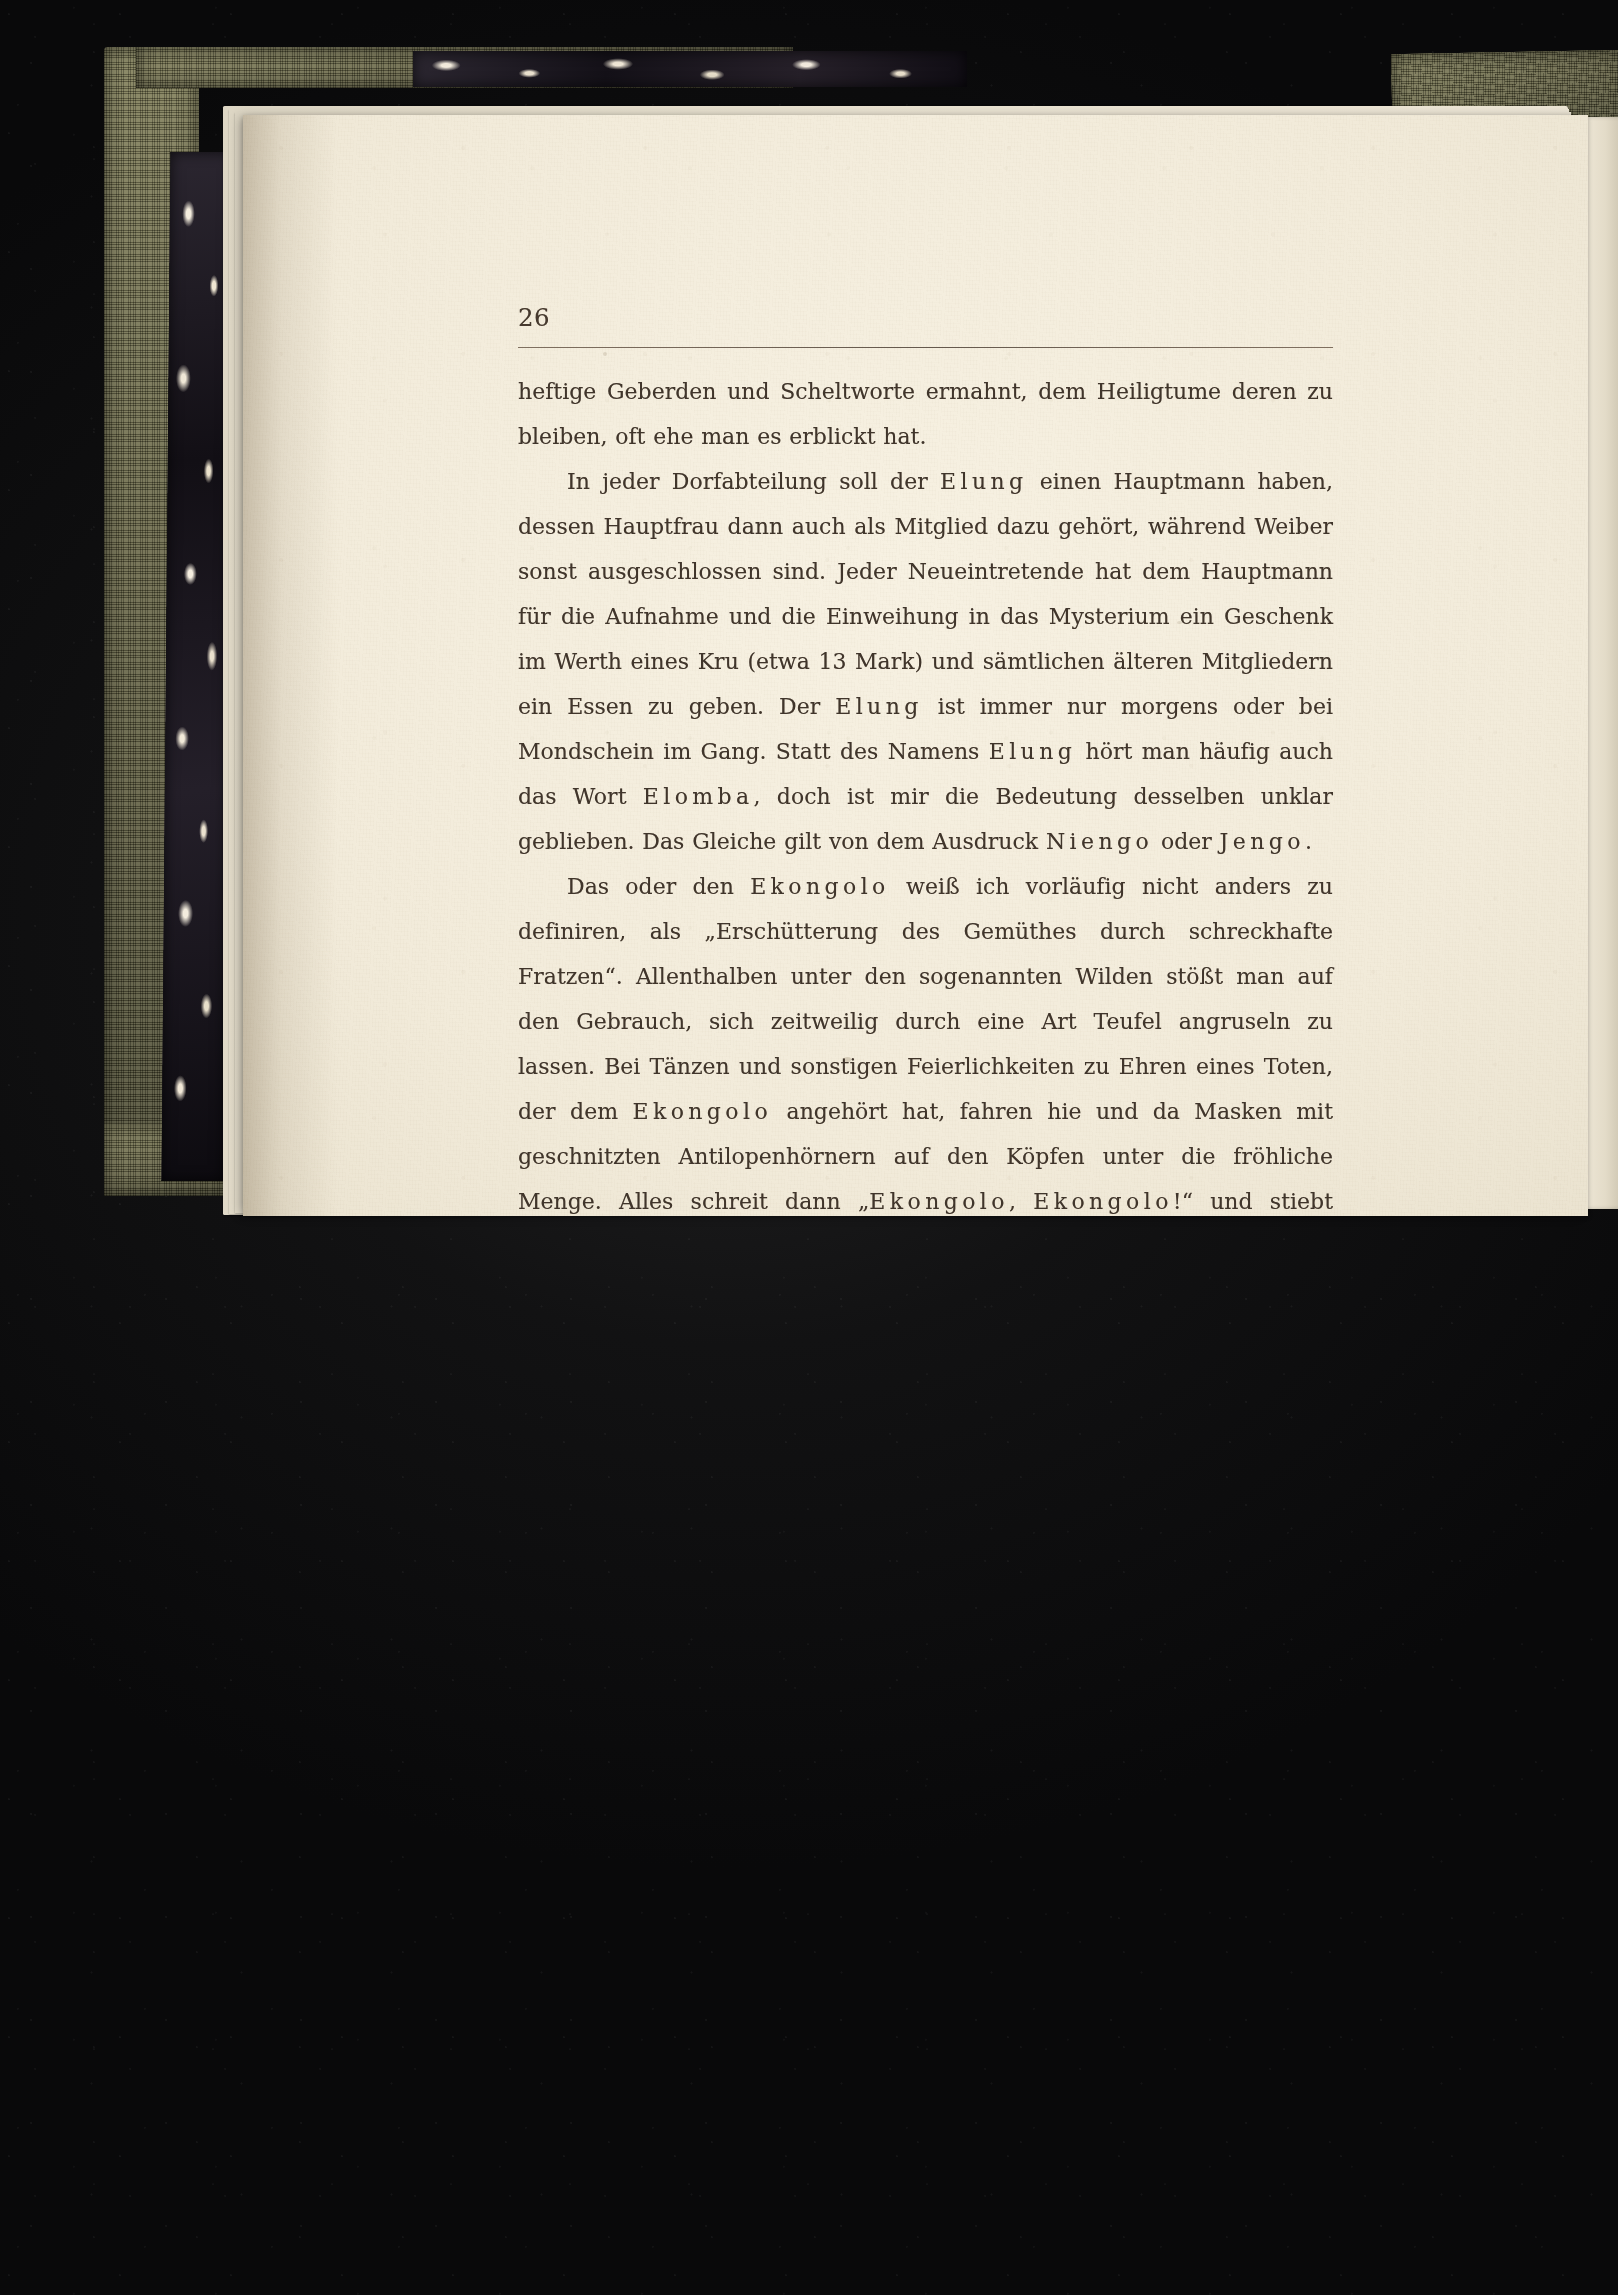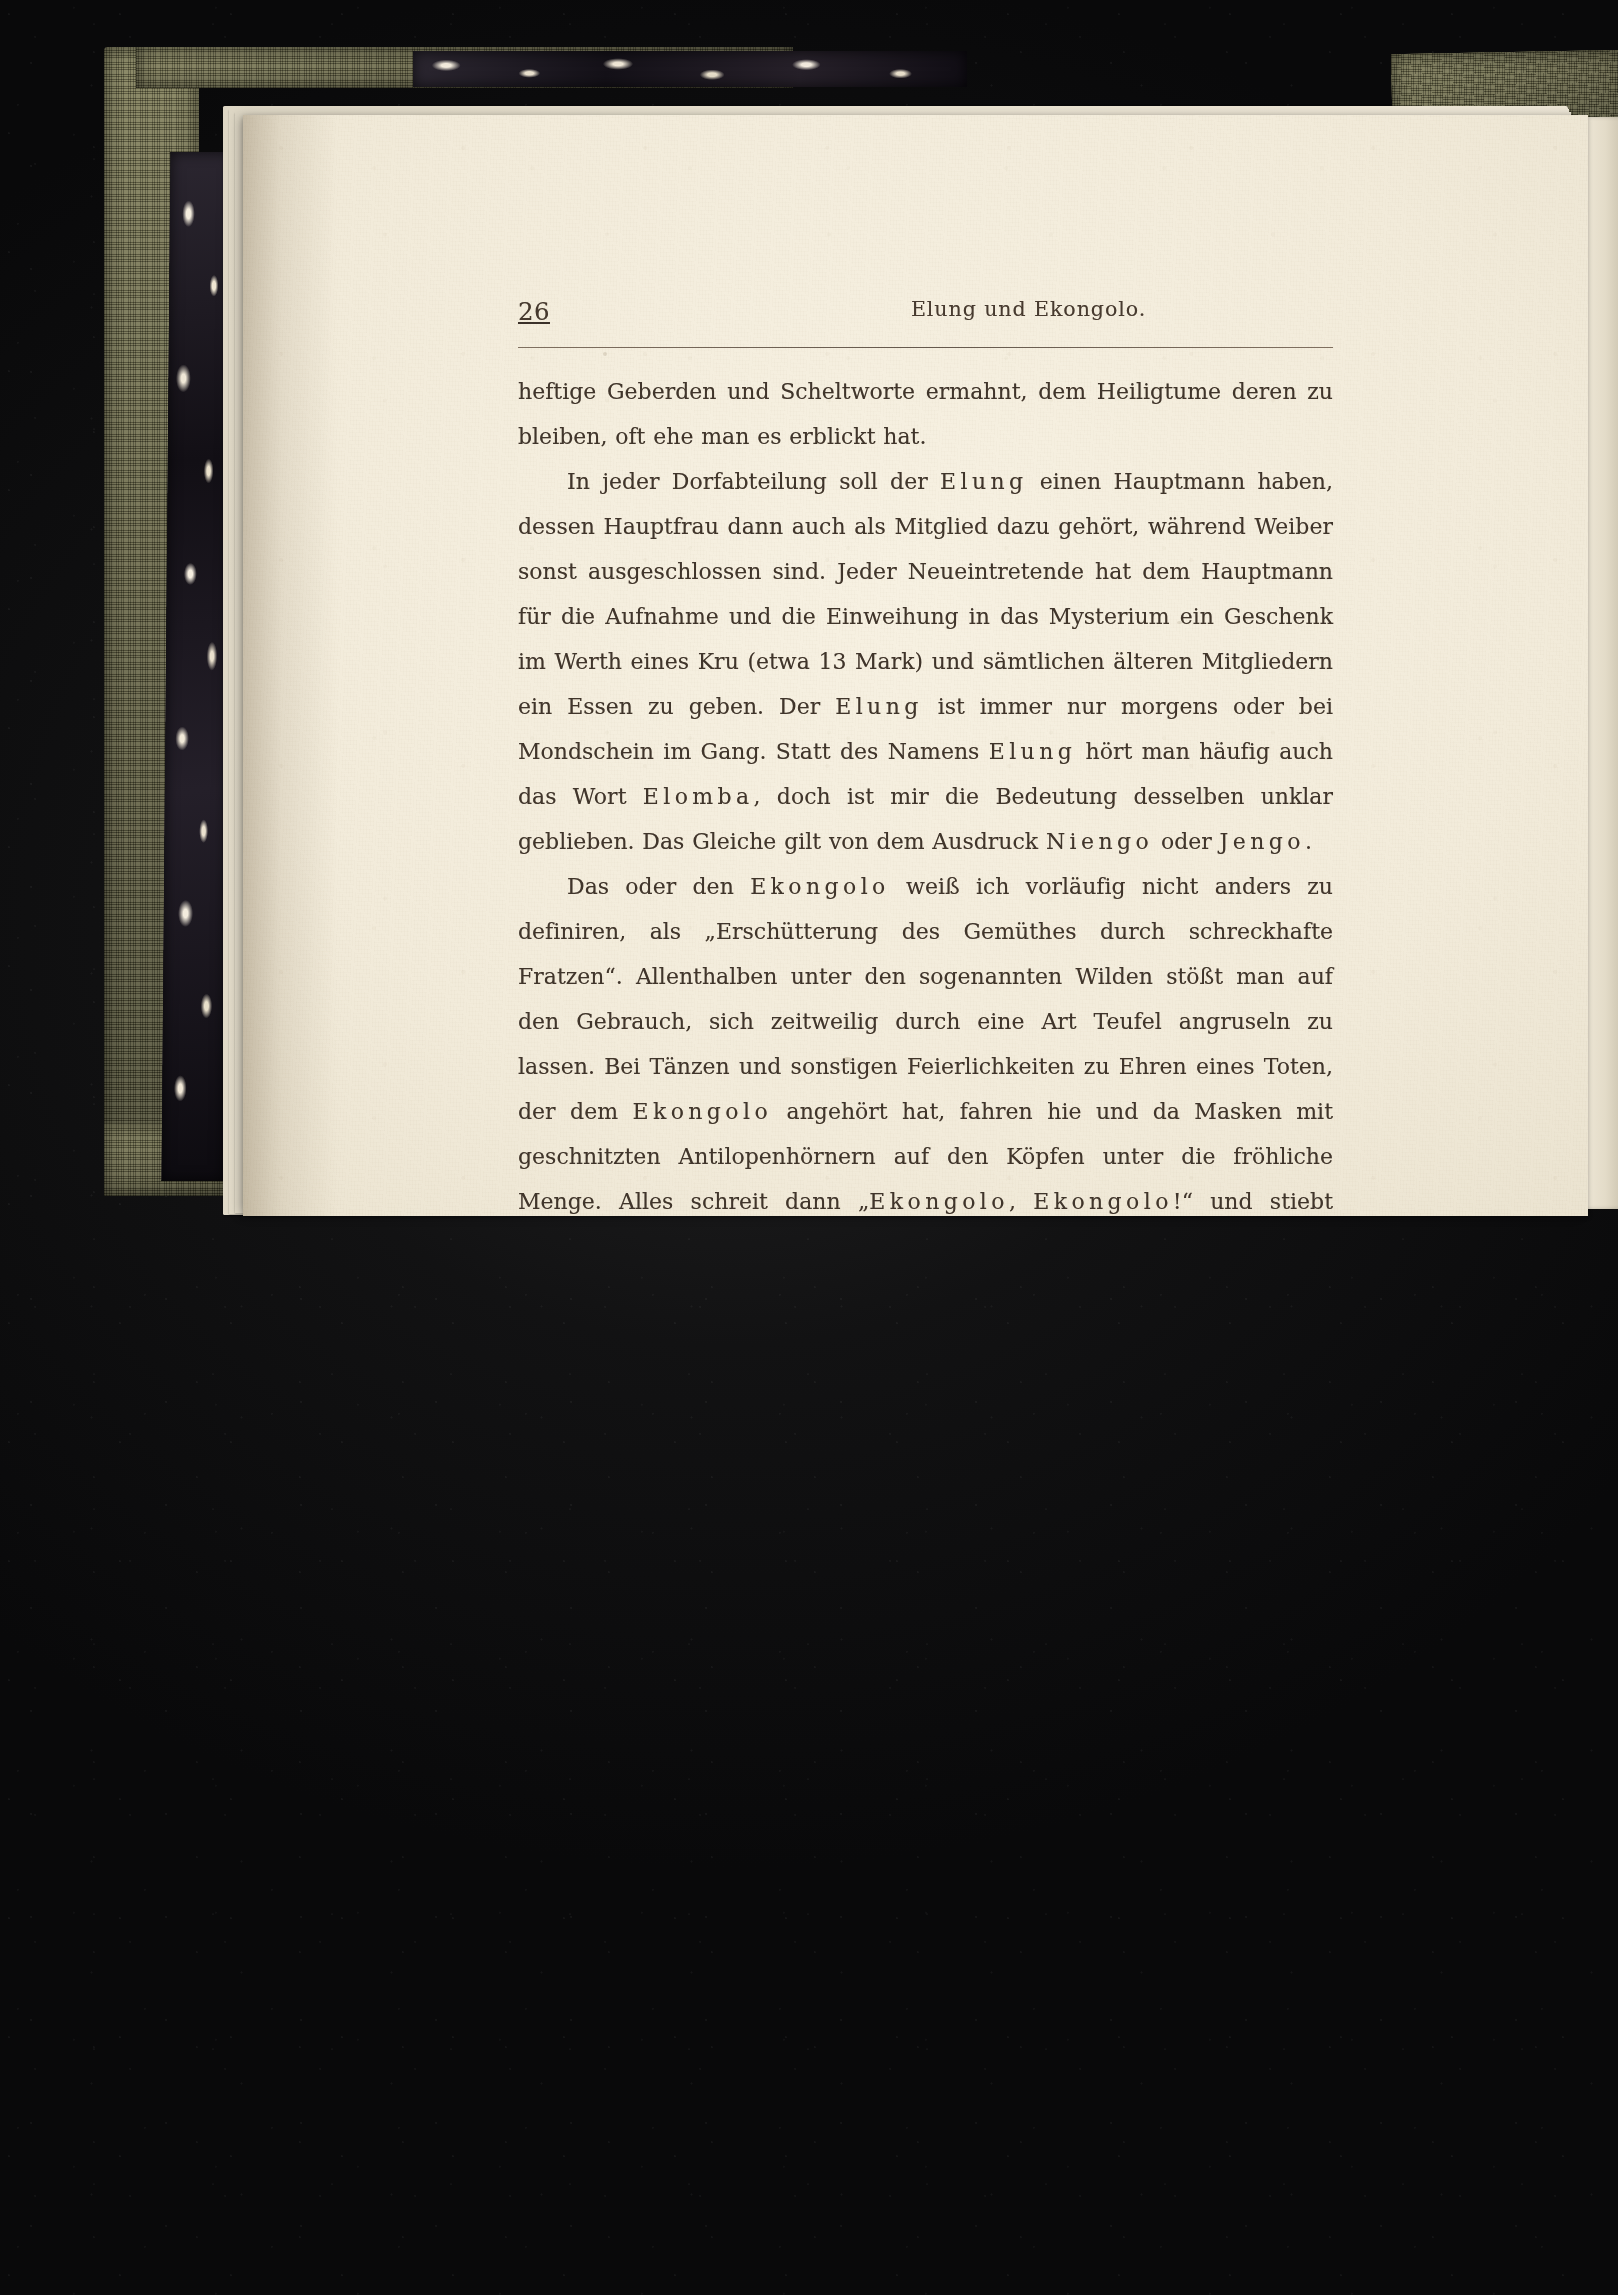--- a/index.html
+++ b/index.html
@@ -146,21 +146,21 @@
   
   .frak{
     font-family:"DejaVu Serif", serif;
     color:#3b3129;
     font-feature-settings:"liga" 0;
   }
 
   #runhead{
     position:relative;
     height:41px;
-    display:flex;align-items:flex-start;text-decoration:underline;
+    display:flex;align-items:center;
   }
   #folio{
     font-size:24.5px;letter-spacing:0.4px;
     color:#46392e;
   }
   #runtitle{
     position:absolute;left:0;right:0;text-align:center;
     font-size:20.6px;letter-spacing:0.9px;
     color:#473a2f;
     transform:translateX(103px);
@@ -224,21 +224,20 @@
   <div id="page">
 
     <div class="speck" style="left:601px;top:942px;width:7.1px;height:4.7px;"></div>
     <div class="speck" style="left:360px;top:237px;width:4px;height:4px;opacity:.2"></div>
     <div class="speck" style="left:934px;top:506px;width:4.7px;height:3.2px;opacity:.18"></div>
 
     <div id="content" class="frak">
 
       <div id="runhead">
         <span id="folio" class="frak">26</span>
-        <span id="runtitle" class="frak">Elung und Ekongolo.</span>
       </div>
 
       <div id="rule"></div>
 
       <div id="body">
 
         <p class="para cont">heftige Geberden und Scheltworte ermahnt, dem Heiligtume deren zu bleiben, oft ehe man es erblickt hat.</p>
         <p class="para indent">In jeder Dorfabteilung soll der <span class="sp">Elung</span> einen Hauptmann haben, dessen Hauptfrau dann auch als Mitglied dazu gehört, während Weiber sonst ausgeschlossen sind. Jeder Neueintretende hat dem Hauptmann für die Aufnahme und die Einweihung in das Mysterium ein Geschenk im Werth eines Kru (etwa 13 Mark) und sämtlichen älteren Mitgliedern ein Essen zu geben. Der <span class="sp">Elung</span> ist immer nur morgens oder bei Mondschein im Gang. Statt des Namens <span class="sp">Elung</span> hört man häufig auch das Wort <span class="sp">Elomba</span>, doch ist mir die Bedeutung desselben unklar geblieben. Das Gleiche gilt von dem Ausdruck <span class="sp">Niengo</span> oder <span class="sp">Jengo</span>.</p>
         <p class="para indent">Das oder den <span class="sp">Ekongolo</span> weiß ich vorläufig nicht anders zu definiren, als „Erschütterung des Gemüthes durch schreckhafte Fratzen“. Allenthalben unter den sogenannten Wilden stößt man auf den Gebrauch, sich zeitweilig durch eine Art Teufel angruseln zu lassen. Bei Tänzen und sonstigen Feierlichkeiten zu Ehren eines Toten, der dem <span class="sp">Ekongolo</span> angehört hat, fahren hie und da Masken mit geschnitzten Antilopenhörnern auf den Köpfen unter die fröhliche Menge. Alles schreit dann „<span class="sp">Ekongolo</span>, <span class="sp">Ekongolo</span>!“ und stiebt kreischend auseinander. Diese Masken, deren Körper mit europäischen und afrikanischen Zeugen behangen sind und deren Hörnerschmuck häufig nach vorne zu in einer eisernen Spitze endigt, mit der sie zustechen können, erhalten von den Festgenossen beschwichtigende Geschenke. Ab und zu mischen sie sich auch wohl ganz friedlich unter das Publikum, und nur anfallsweise beginnen sie zu rumoren und mit weit, gleich Flügeln ausgebreiteten Ärmeln durch das Dorf zu rennen und die Menschen vor sich herzujagen. Solche Totenfeste, an denen der  sich beteiligt, dauern neun Tage, dann geht der  wieder nach Haus, und die betreffende Familie hat ihm zum Abschied noch eine Ziege zu zahlen.</p>
 

